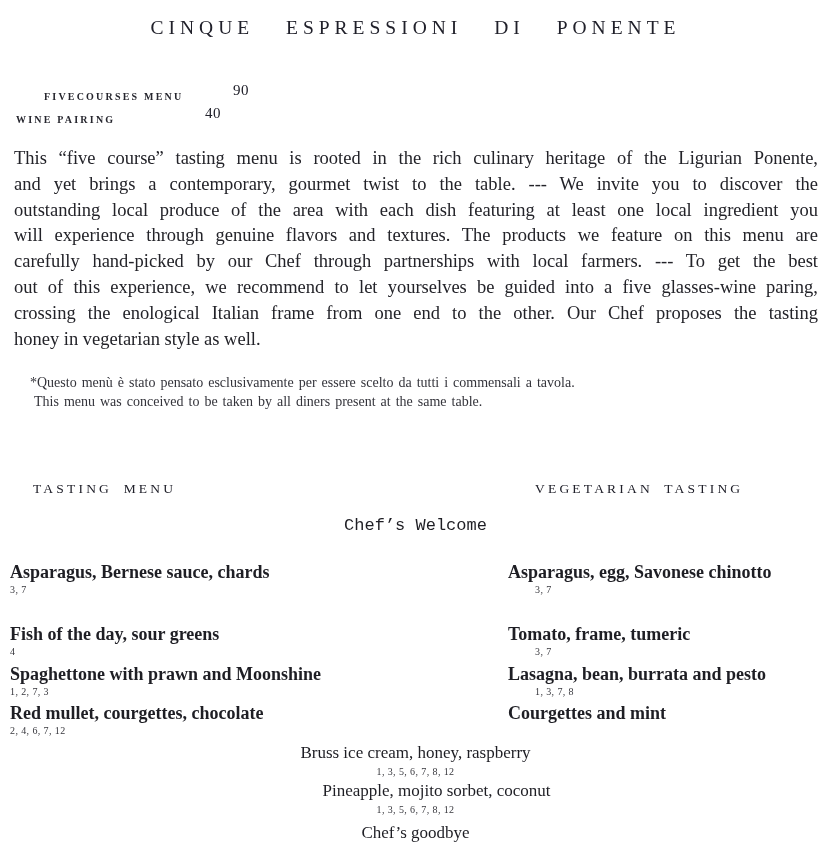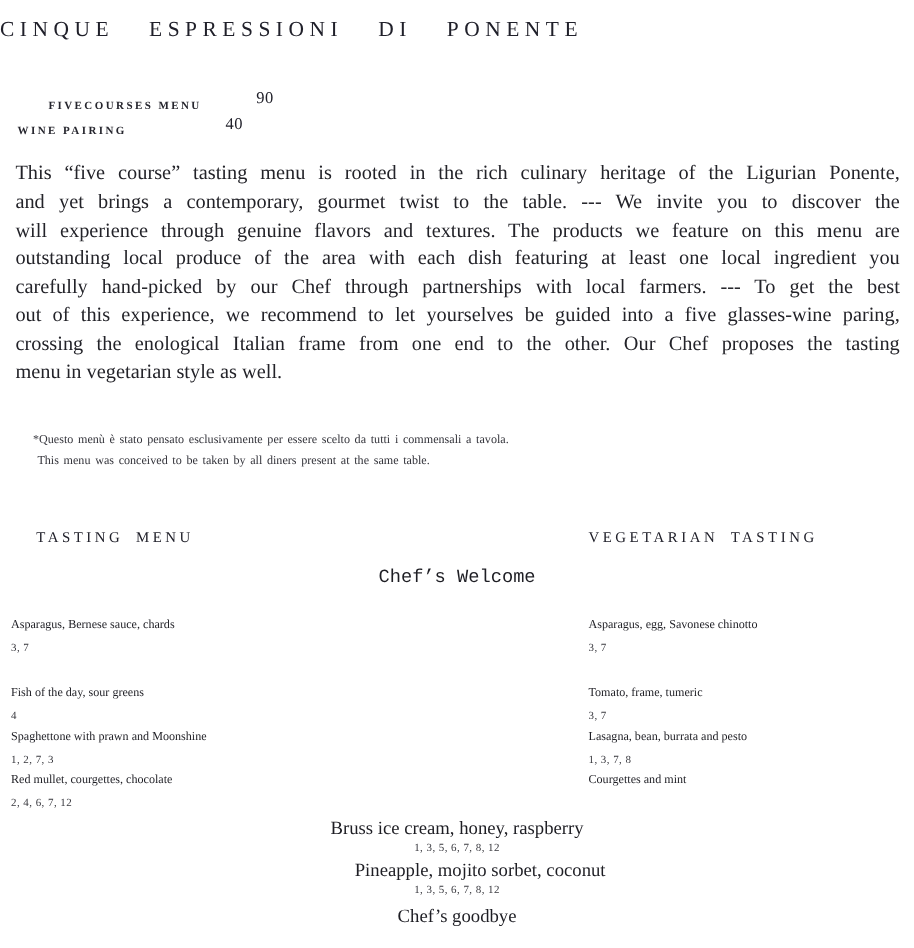--- a/index.html
+++ b/index.html
@@ -6,20 +6,21 @@
   .page{
     position:relative;
     width:831px;height:862px;
     background:#ffffff;
     font-family:"Liberation Serif", serif;
     color:#1f1f24;
     overflow:hidden;
   }
   .title{
     position:absolute;top:17px;left:0;width:831px;
+    text-align:center;
     font-size:19.5px;
     letter-spacing:5px;
     word-spacing:22px;
     color:#20202a;
   }
   .price-row{position:absolute;left:16px;}
   .price-row .label{
     display:inline-block;
     font-size:10px;
     letter-spacing:2.2px;
@@ -41,22 +42,22 @@
     color:#232329;
   }
   .intro div{
     text-align:justify;
     text-align-last:justify;
     text-justify:inter-word;
     white-space:normal;
   }
   .intro div:last-child{text-align-last:left;}
   .footnote{
-    position:absolute;top:391px;left:30px;width:560px;
-    font-size:11px;
+    position:absolute;top:374px;left:30px;width:560px;
+    font-size:14px;
     line-height:18.5px;
     color:#33333a;
     word-spacing:1.5px;
   }
   .footnote .fn-en{padding-left:4px;}
   .col-header{
     position:absolute;top:481px;
     font-size:13.5px;
     letter-spacing:3.2px;
     word-spacing:5px;
@@ -67,26 +68,27 @@
   .centered-course{
     position:absolute;left:0;width:831px;
     text-align:center;
     font-size:17px;
     color:#1e1e24;
   }
   .welcome{top:516px;font-family:Liberation Mono, monospace;}
   .goodbye{top:823px;}
   .dish{
     position:absolute;
-    font-size:11px;
+    font-size:18px;
     color:#1e1e24;
     white-space:nowrap;
+    font-weight:bold;
   }
   .dish.left{left:10px;}
-  .dish.right{left:535px;}
+  .dish.right{left:508px;}
   .allergens{
     position:absolute;
     font-size:10px;
     letter-spacing:0.4px;
     color:#37373d;
     white-space:nowrap;
     text-align:right;
   }
   .allergens.left{left:10px;}
   .allergens.right{left:535px;}
@@ -116,26 +118,26 @@
     <span class="price">90</span>
   </div>
   <div class="price-row row-2">
     <span class="label">WINE PAIRING</span>
     <span class="price">40</span>
   </div>
 
   <div class="intro">
     <div>This “five course” tasting menu is rooted in the rich culinary heritage of the Ligurian Ponente,</div>
     <div>and yet brings a contemporary, gourmet twist to the table. --- We invite you to discover the</div>
+    <div>outstanding local produce of the area with each dish featuring at least one local ingredient you</div>
     <div>will experience through genuine flavors and textures. The products we feature on this menu are</div>
-    <div>outstanding local produce of the area with each dish featuring at least one local ingredient you</div>
     <div>carefully hand-picked by our Chef through partnerships with local farmers. --- To get the best</div>
     <div>out of this experience, we recommend to let yourselves be guided into a five glasses-wine paring,</div>
     <div>crossing the enological Italian frame from one end to the other. Our Chef proposes the tasting</div>
-    <div>menu in vegetarian style as well.</div>
+    <div>honey in vegetarian style as well.</div>
   </div>
 
   <div class="footnote">
     <div class="fn-it">*Questo menù è stato pensato esclusivamente per essere scelto da tutti i commensali a tavola.</div>
     <div class="fn-en">This menu was conceived to be taken by all diners present at the same table.</div>
   </div>
 
   <div class="col-header left">TASTING MENU</div>
   <div class="col-header right">VEGETARIAN TASTING</div>
 

